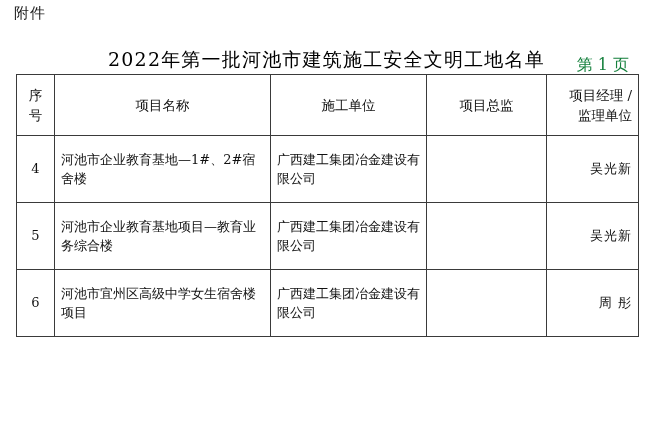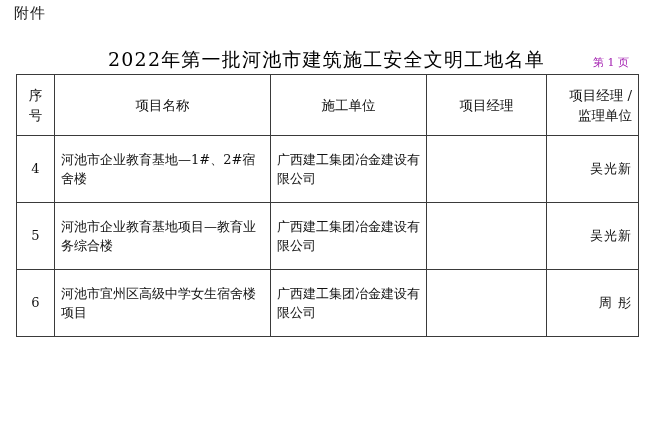--- a/index.html
+++ b/index.html
@@ -38,22 +38,22 @@
     font-size: 19px;
     font-weight: normal;
     letter-spacing: 1.2px;
     color: #000;
     margin-top: 21px;
   }
   .page-number {
     position: absolute;
     right: 24px;
     top: 55px;
-    font-size: 11px;
-    color: #a21caf;
+    font-size: 16px;
+    color: #15803d;
   }
   table.main-table {
     position: absolute;
     left: 16px;
     top: 74px;
     width: 622px;
     border-collapse: collapse;
     table-layout: fixed;
   }
   table.main-table th,
@@ -128,21 +128,21 @@
       <col class="col-manager">
     </colgroup>
     <thead>
       <tr>
         <th class="th-seq">
           <span>序</span>
           <span>号</span>
         </th>
         <th>项目名称</th>
         <th>施工单位</th>
-        <th>项目经理</th>
+        <th>项目总监</th>
         <th class="th-manager">
           <span>项目经理 /</span>
           <span>监理单位</span>
         </th>
       </tr>
     </thead>
     <tbody>
       <tr class="data-row">
         <td class="cell-seq">4</td>
         <td class="cell-project">河池市企业教育基地—1#、2#宿舍楼</td>

